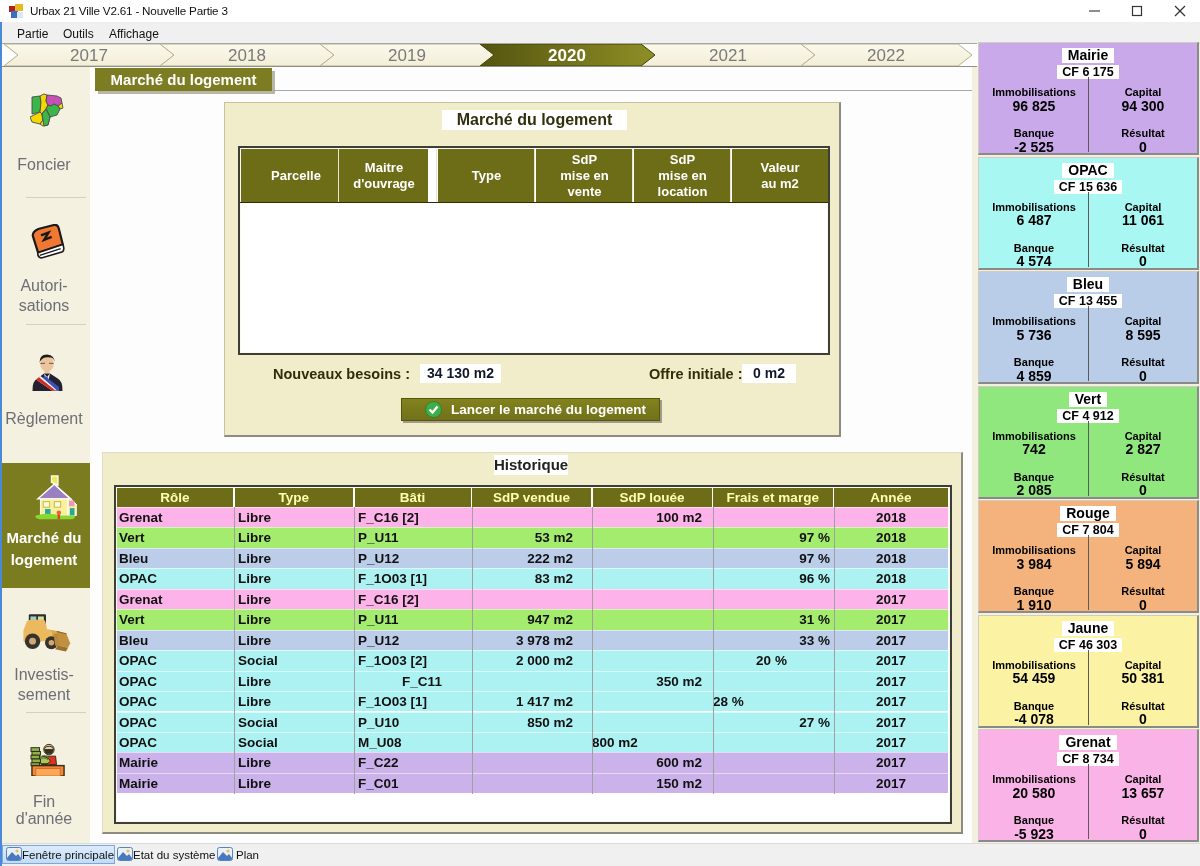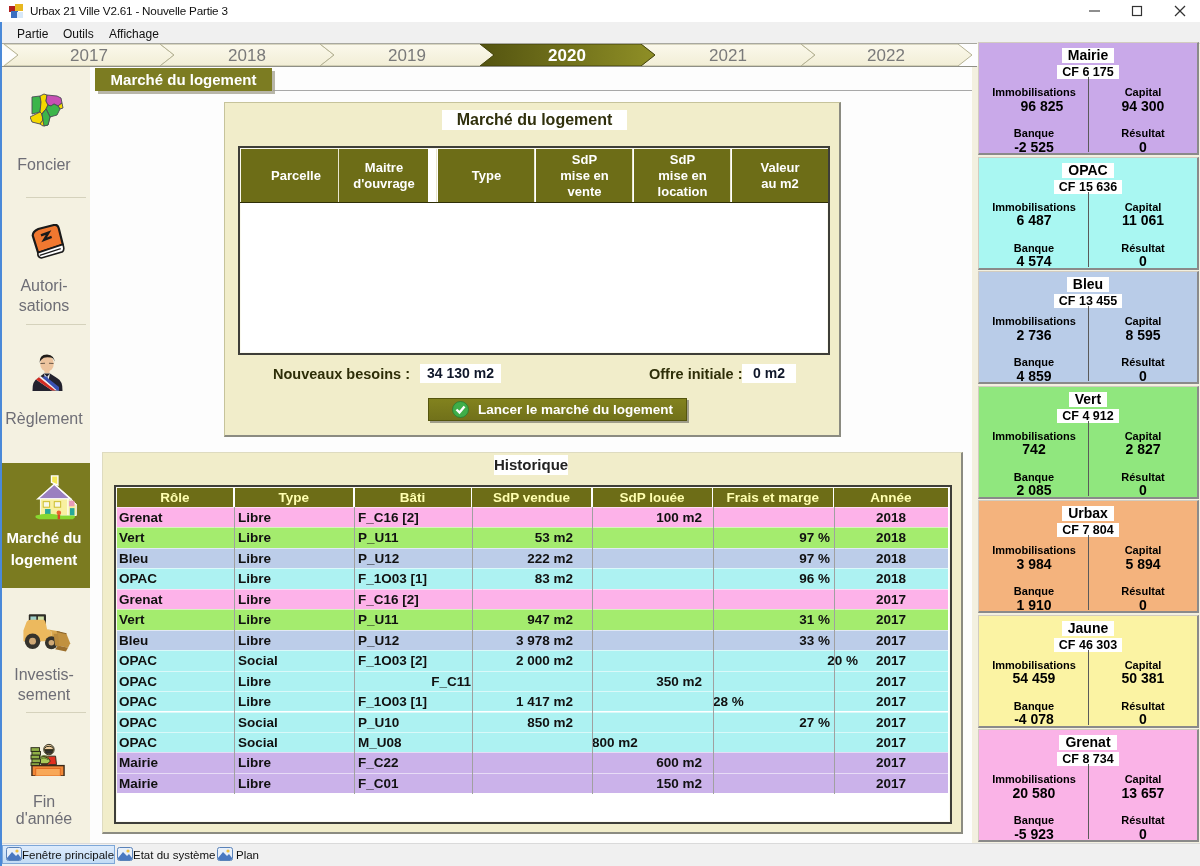--- a/index.html
+++ b/index.html
@@ -28,21 +28,21 @@
   #tablabel { left:95px; top:68px; width:177px; height:23px; background:#7c7c22; color:#fff; font-weight:bold; font-size:15px; text-align:center; line-height:23px; box-shadow:3px 3px 0 rgba(160,158,140,0.75); }
   
   #panel1 { left:224px; top:102px; width:617px; height:335px; background:#f1edca; border:1px solid #c6c39b; border-right:2px solid #8b8b81; border-bottom:2px solid #8b8b81; }
   #p1title { left:442px; top:110px; width:185px; height:20px; background:#fff; text-align:center; font-weight:bold; font-size:16px; color:#30300c; line-height:20px; }
   #table1 { left:238px; top:146px; width:592px; height:209px; background:#fff; border:2px solid #3e3e38; box-shadow:inset 0 0 0 1px #fbfaf0; }
   .t1h { top:149px; height:53px; background:#6d6d17; color:#fff; font-weight:bold; font-size:13px; line-height:16px; text-align:center; display:flex; align-items:center; justify-content:center; }
   .t1sep { top:149px; width:1px; height:53px; background:#e9e6cf; }
   #t1hb { left:240px; top:202px; width:588px; height:1px; background:#2e2e06; }
   .nblabel { font-weight:bold; font-size:14.5px; color:#2e2e08; }
   .nbval { background:#fff; font-weight:bold; font-size:14px; color:#0f172a; text-align:center; }
-  #launchbtn { left:401px; top:398px; width:259px; height:23px; background:linear-gradient(#82821e,#71711a); border:1px solid #55550e; box-shadow:2px 2px 0 rgba(150,148,130,0.9); color:#fff; font-weight:bold; font-size:13.5px; display:flex; align-items:center; white-space:nowrap;margin-left:27px; }
+  #launchbtn { left:401px; top:398px; width:259px; height:23px; background:linear-gradient(#82821e,#71711a); border:1px solid #55550e; box-shadow:2px 2px 0 rgba(150,148,130,0.9); color:#fff; font-weight:bold; font-size:13.5px; display:flex; align-items:center; white-space:nowrap; }
   
   #panel2 { left:102px; top:452px; width:861px; height:382px; background:#f1edca; border:1px solid #dedbc0; border-right:2px solid #8b8b81; border-bottom:2px solid #8b8b81; }
   #p2title { left:494px; top:455px; width:74px; height:20px; background:#fff; text-align:center; font-weight:bold; font-size:15px; color:#222; line-height:20px; }
   #table2 { left:114px; top:485px; width:838px; height:339px; background:#fff; border:2px solid #3e3e38; box-shadow:inset 0 0 0 1px #fbfaf0; }
   .t2h { top:488px; height:19.5px; background:#6d6d17; color:#ffffb0; font-weight:bold; font-size:13.5px; line-height:20px; text-align:center; }
   .t2row { left:117px; width:831px; height:20.45px; font-weight:bold; font-size:13.5px; color:#111; border-top:1px solid rgba(255,255,255,0.55); }
   .t2c { position:absolute; top:0; height:100%; line-height:20px; }
   .t2sep { top:507px; width:1px; height:287px; background:#a0a0a0; }
   
   .card { left:978px; width:221px; height:113px; border:1px solid #d2ccc0; border-right:2px solid #8a8a8a; border-bottom:2px solid #8a8a8a; }
@@ -301,27 +301,27 @@
     <span class="t2c" style="left:237px;width:117px;padding-left:4px;text-align:left">P_U12</span>
     <span class="t2c" style="left:355px;width:120px;padding-right:19px;text-align:right">3 978 m2</span>
     <span class="t2c" style="left:596px;width:121px;padding-right:4px;text-align:right">33 %</span>
     <span class="t2c" style="left:717px;width:114px;text-align:center">2017</span>
   </div>
 <div class="abs t2row" style="top:650.15px;background:#adf2f2">
     <span class="t2c" style="left:0px;width:117px;padding-left:2px;text-align:left">OPAC</span>
     <span class="t2c" style="left:117px;width:120px;padding-left:4px;text-align:left">Social</span>
     <span class="t2c" style="left:237px;width:117px;padding-left:4px;text-align:left">F_1O03 [2]</span>
     <span class="t2c" style="left:355px;width:120px;padding-right:19px;text-align:right">2 000 m2</span>
-    <span class="t2c" style="left:624px;width:121px;padding-right:4px;text-align:right">20 %</span>
+    <span class="t2c" style="left:596px;width:121px;padding-right:4px;text-align:center">20 %</span>
     <span class="t2c" style="left:717px;width:114px;text-align:center">2017</span>
   </div>
 <div class="abs t2row" style="top:670.60px;background:#adf2f2">
     <span class="t2c" style="left:0px;width:117px;padding-left:2px;text-align:left">OPAC</span>
     <span class="t2c" style="left:117px;width:120px;padding-left:4px;text-align:left">Libre</span>
-    <span class="t2c" style="left:237px;width:117px;padding-left:19px;text-align:right">F_C11</span>
+    <span class="t2c" style="left:237px;width:117px;padding-left:19px;text-align:center">F_C11</span>
     <span class="t2c" style="left:475px;width:121px;padding-right:11px;text-align:right">350 m2</span>
     <span class="t2c" style="left:717px;width:114px;text-align:center">2017</span>
   </div>
 <div class="abs t2row" style="top:691.05px;background:#adf2f2">
     <span class="t2c" style="left:0px;width:117px;padding-left:2px;text-align:left">OPAC</span>
     <span class="t2c" style="left:117px;width:120px;padding-left:4px;text-align:left">Libre</span>
     <span class="t2c" style="left:237px;width:117px;padding-left:4px;text-align:left">F_1O03 [1]</span>
     <span class="t2c" style="left:355px;width:120px;padding-right:19px;text-align:right">1 417 m2</span>
     <span class="t2c" style="left:596px;width:121px;padding-right:4px;">28 %</span>
     <span class="t2c" style="left:717px;width:114px;text-align:center">2017</span>
@@ -359,21 +359,21 @@
 <div class="abs t2sep" style="left:354px"></div>
 <div class="abs t2sep" style="left:471.5px"></div>
 <div class="abs t2sep" style="left:592px"></div>
 <div class="abs t2sep" style="left:712.5px"></div>
 <div class="abs t2sep" style="left:833.5px"></div>
 <div class="abs card" style="top:42px;background:#c9a9e9">
 <div class="abs cardtitle"><span>Mairie</span></div>
 <div class="abs cardcf"><span>CF 6 175</span></div>
 <div class="abs carddiv"></div>
 <div class="abs clab" style="left:0;top:43px">Immobilisations</div>
-<div class="abs cval" style="left:8px;top:54.5px">96 825</div>
+<div class="abs cval" style="left:0;top:54.5px">96 825</div>
 <div class="abs clab" style="left:109px;top:43px">Capital</div>
 <div class="abs cval" style="left:109px;top:54.5px">94 300</div>
 <div class="abs clab" style="left:0;top:84px">Banque</div>
 <div class="abs cval" style="left:0;top:95.5px">-2 525</div>
 <div class="abs clab" style="left:109px;top:84px">Résultat</div>
 <div class="abs cval" style="left:109px;top:95.5px">0</div>
 </div>
 <div class="abs card" style="top:156.6px;background:#a9f7f2">
 <div class="abs cardtitle"><span>OPAC</span></div>
 <div class="abs cardcf"><span>CF 15 636</span></div>
@@ -385,21 +385,21 @@
 <div class="abs clab" style="left:0;top:84px">Banque</div>
 <div class="abs cval" style="left:0;top:95.5px">4 574</div>
 <div class="abs clab" style="left:109px;top:84px">Résultat</div>
 <div class="abs cval" style="left:109px;top:95.5px">0</div>
 </div>
 <div class="abs card" style="top:271.1px;background:#b9cce8">
 <div class="abs cardtitle"><span>Bleu</span></div>
 <div class="abs cardcf"><span>CF 13 455</span></div>
 <div class="abs carddiv"></div>
 <div class="abs clab" style="left:0;top:43px">Immobilisations</div>
-<div class="abs cval" style="left:0;top:54.5px">2 736</div>
+<div class="abs cval" style="left:0;top:54.5px">5 736</div>
 <div class="abs clab" style="left:109px;top:43px">Capital</div>
 <div class="abs cval" style="left:109px;top:54.5px">8 595</div>
 <div class="abs clab" style="left:0;top:84px">Banque</div>
 <div class="abs cval" style="left:0;top:95.5px">4 859</div>
 <div class="abs clab" style="left:109px;top:84px">Résultat</div>
 <div class="abs cval" style="left:109px;top:95.5px">0</div>
 </div>
 <div class="abs card" style="top:385.7px;background:#90e77e">
 <div class="abs cardtitle"><span>Vert</span></div>
 <div class="abs cardcf"><span>CF 4 912</span></div>
@@ -407,21 +407,21 @@
 <div class="abs clab" style="left:0;top:43px">Immobilisations</div>
 <div class="abs cval" style="left:0;top:54.5px">742</div>
 <div class="abs clab" style="left:109px;top:43px">Capital</div>
 <div class="abs cval" style="left:109px;top:54.5px">2 827</div>
 <div class="abs clab" style="left:0;top:84px">Banque</div>
 <div class="abs cval" style="left:0;top:95.5px">2 085</div>
 <div class="abs clab" style="left:109px;top:84px">Résultat</div>
 <div class="abs cval" style="left:109px;top:95.5px">0</div>
 </div>
 <div class="abs card" style="top:500.3px;background:#f4b37d">
-<div class="abs cardtitle"><span>Urbax</span></div>
+<div class="abs cardtitle"><span>Rouge</span></div>
 <div class="abs cardcf"><span>CF 7 804</span></div>
 <div class="abs carddiv"></div>
 <div class="abs clab" style="left:0;top:43px">Immobilisations</div>
 <div class="abs cval" style="left:0;top:54.5px">3 984</div>
 <div class="abs clab" style="left:109px;top:43px">Capital</div>
 <div class="abs cval" style="left:109px;top:54.5px">5 894</div>
 <div class="abs clab" style="left:0;top:84px">Banque</div>
 <div class="abs cval" style="left:0;top:95.5px">1 910</div>
 <div class="abs clab" style="left:109px;top:84px">Résultat</div>
 <div class="abs cval" style="left:109px;top:95.5px">0</div>

